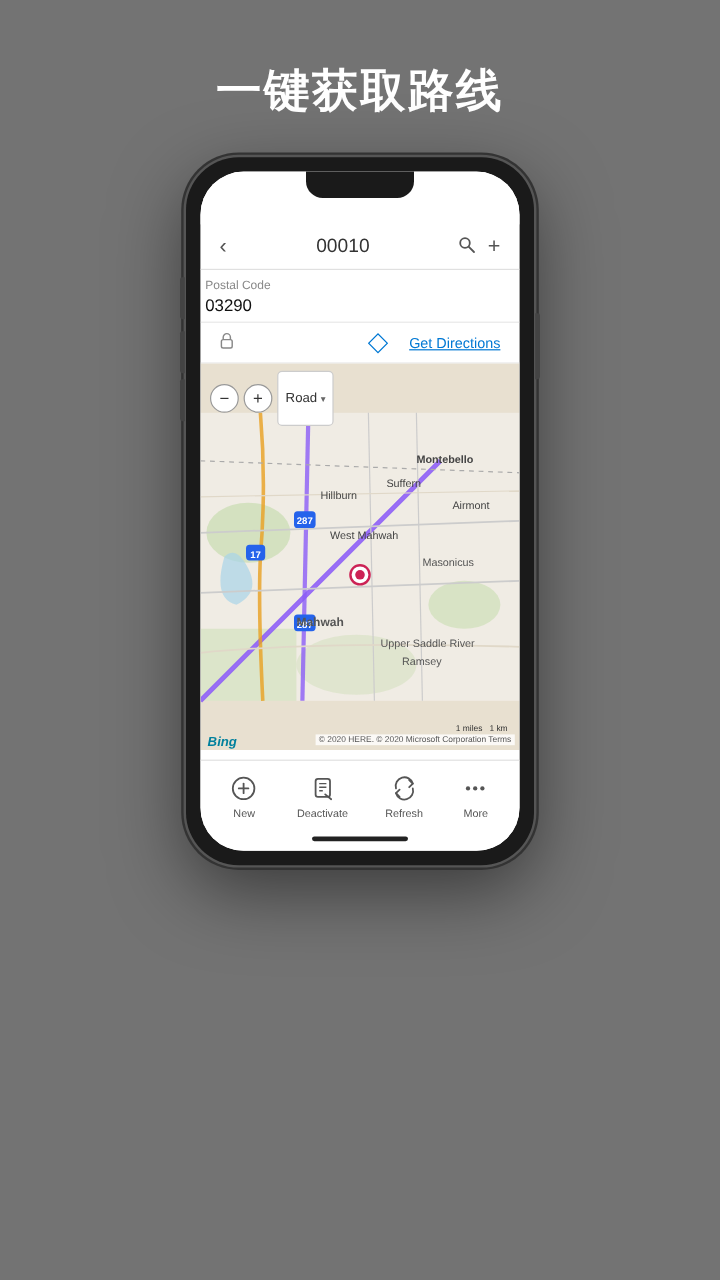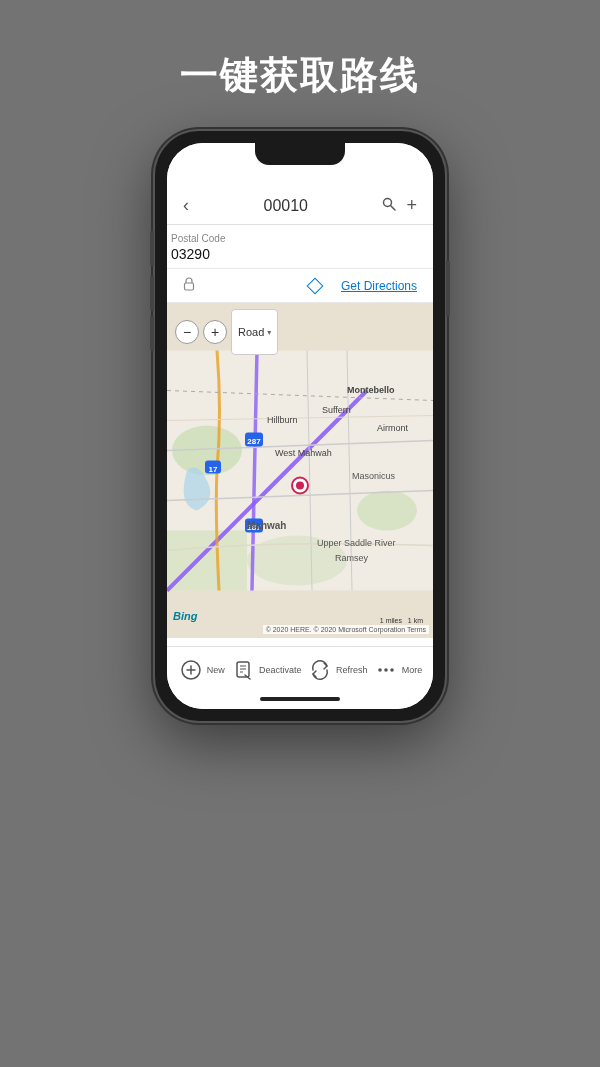--- a/index.html
+++ b/index.html
@@ -225,21 +225,21 @@
       position: absolute;
       bottom: 4px;
       right: 4px;
       font-size: 7px;
       color: #555;
       background: rgba(255,255,255,0.8);
       padding: 1px 3px;
     }
     .bing-logo {
       position: absolute;
-      bottom: 16px;
+      bottom: 0;
       left: 6px;
       font-size: 11px;
       font-weight: bold;
       color: #00809d;
       font-style: italic;
       margin-top: 28px;
     }
     .map-scale {
       position: absolute;
       bottom: 14px;
@@ -253,21 +253,21 @@
       display: flex;
       justify-content: space-around;
       align-items: center;
       padding: 10px 8px 6px;
       border-top: 1px solid #e0e0e0;
       flex-shrink: 0;
       background: white;
     }
     .toolbar-item {
       display: flex;
-      flex-direction: row;
+      flex-direction: column;
       align-items: center;
       gap: 3px;
       cursor: pointer;
     }
     .toolbar-icon {
       width: 26px;
       height: 26px;
       display: flex;
       align-items: center;
       justify-content: center;

